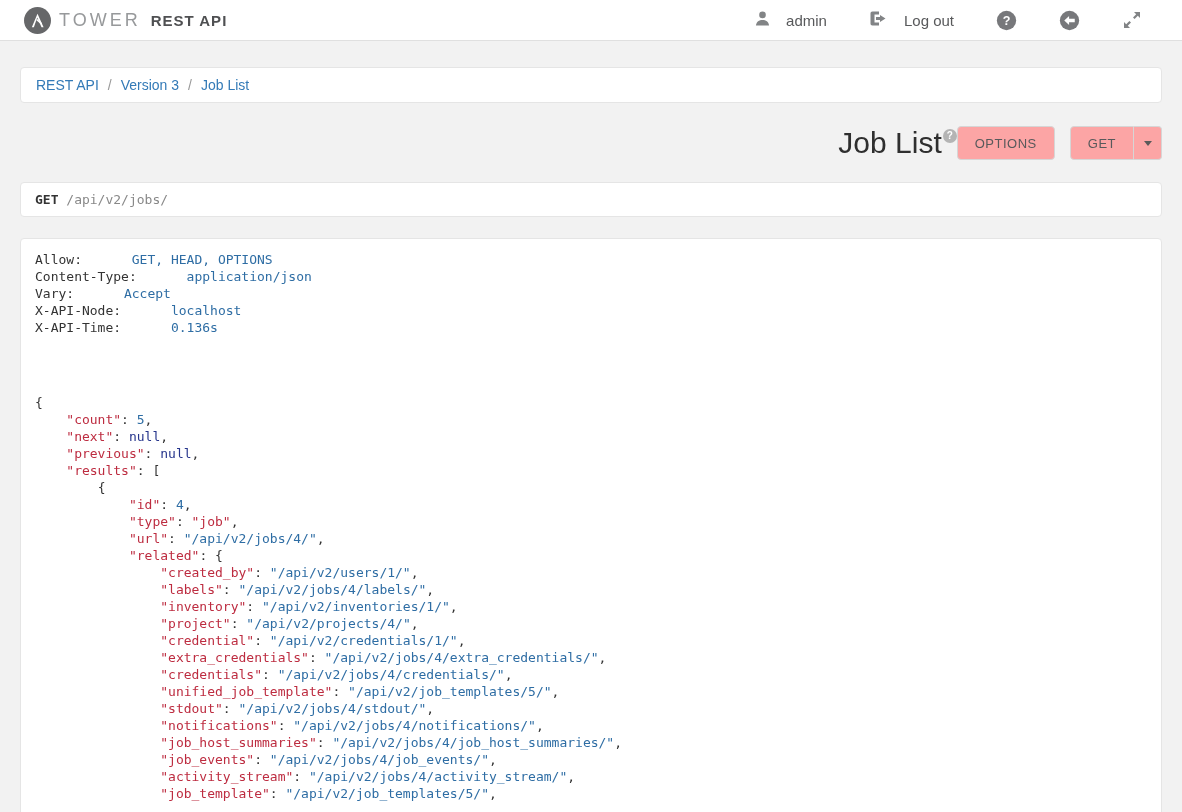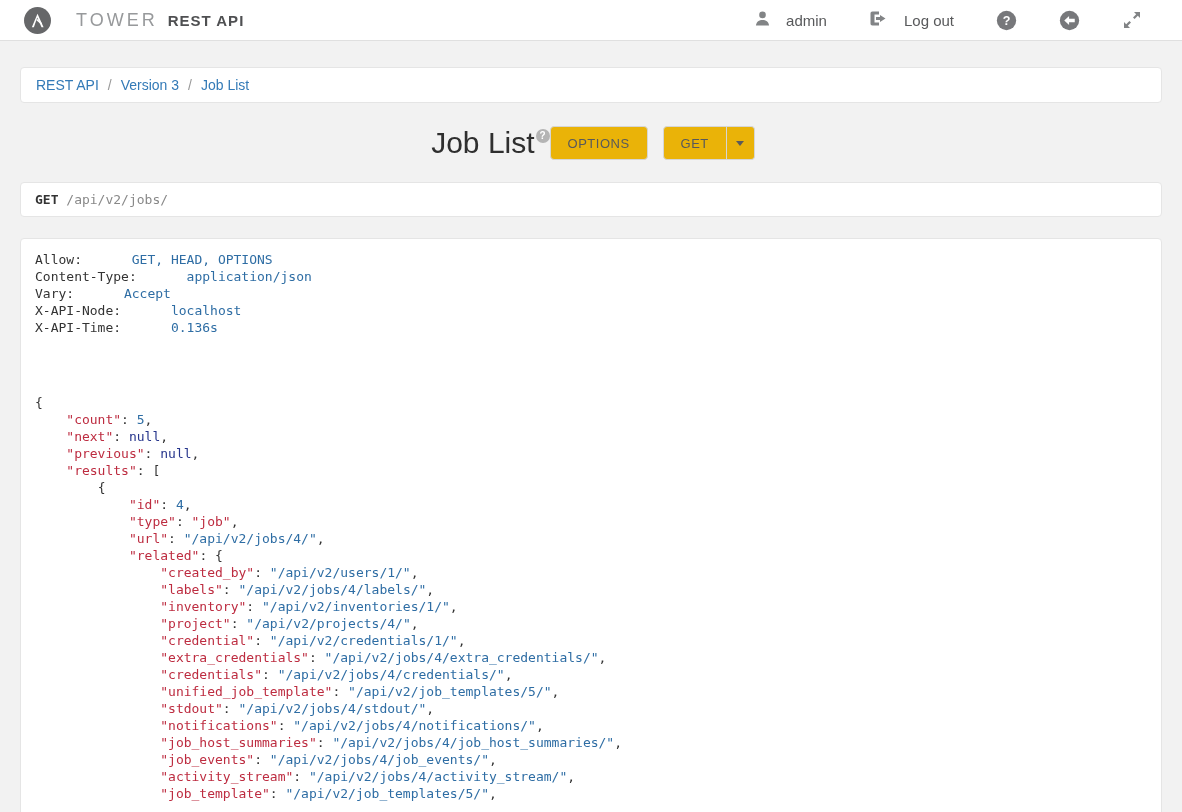--- a/index.html
+++ b/index.html
@@ -12,41 +12,41 @@
   html,body{margin:0;padding:0}
   body{width:1182px;height:812px;overflow:hidden;background:var(--page-bg);
        font-family:"Liberation Sans",sans-serif;color:#333;}
 
   
   .topbar{height:41px;background:#fff;border-bottom:1px solid #e0e0e0;
           display:flex;align-items:center;justify-content:space-between;padding:0 40px 0 24px;}
   .brand{display:flex;align-items:center;}
   .logo{width:27px;height:27px;border-radius:50%;background:var(--logo-bg);
         display:flex;align-items:center;justify-content:center;flex:0 0 auto;}
-  .brand-tower{font-size:18px;color:#97999b;letter-spacing:3px;margin-left:25px;}
+  .brand-tower{font-size:18px;color:#97999b;letter-spacing:3px;margin-left:8px;}
   .brand-rest{font-size:15px;color:#4f5052;font-weight:bold;letter-spacing:1px;margin-left:10px;}
   .topbar-right{display:flex;align-items:center;gap:42px;}
   .top-item{display:flex;align-items:center;gap:15px;color:var(--button-text);
             font-size:15px;text-decoration:none;cursor:pointer;}
   .icon-btn{display:flex;align-items:center;cursor:pointer;text-decoration:none;}
 
   
   .breadcrumb{margin:26px 20px 0;height:36px;background:#fff;border:1px solid var(--panel-border);
               border-radius:4px;display:flex;align-items:center;padding:0 15px;font-size:14px;}
   .crumb{color:var(--link-blue);text-decoration:none;cursor:pointer;}
   .crumb-sep{color:#999;margin:0 9px;}
 
   
-  .title-row{margin:22px 20px 16px;display:flex;align-items:center;justify-content:center;height:36px;}
+  .title-row{margin:22px 20px 16px;display:flex;align-items:center;justify-content:flex-end;height:36px;}
   .page-title{font-size:30px;color:#2f2f2f;font-weight:400;padding-left:4px;}
   .help-badge{display:inline-flex;align-items:center;justify-content:center;width:14px;height:14px;
               border-radius:50%;background:#b4b4b4;color:#fff;font-size:10px;font-weight:bold;
               vertical-align:14px;margin-left:1px;}
   .btn-row{display:flex;align-items:center;gap:15px;}
-  .btn{height:34px;background:#eab308;border:1px solid #d6d6d6;border-radius:4px;color:var(--button-text);
+  .btn{height:34px;background:#fca5a5;border:1px solid #d6d6d6;border-radius:4px;color:var(--button-text);
        font-size:13px;letter-spacing:.5px;padding:0 17px;cursor:pointer;font-family:inherit;}
   .split{display:flex;}
   .split .btn-main{border-radius:4px 0 0 4px;}
   .split .btn-caret{width:28px;padding:0;border-radius:0 4px 4px 0;border-left:none;
                     display:flex;align-items:center;justify-content:center;}
   .caret{width:0;height:0;border-left:4px solid transparent;border-right:4px solid transparent;
          border-top:5px solid #5a5a5a;}
 
   
   .panel{margin:21px 20px 0;background:#fff;border:1px solid var(--panel-border);border-radius:4px;}

